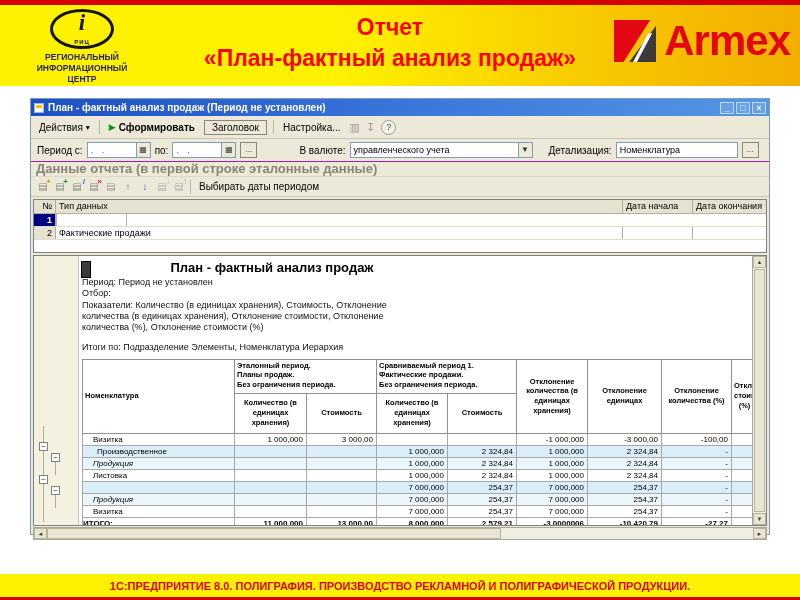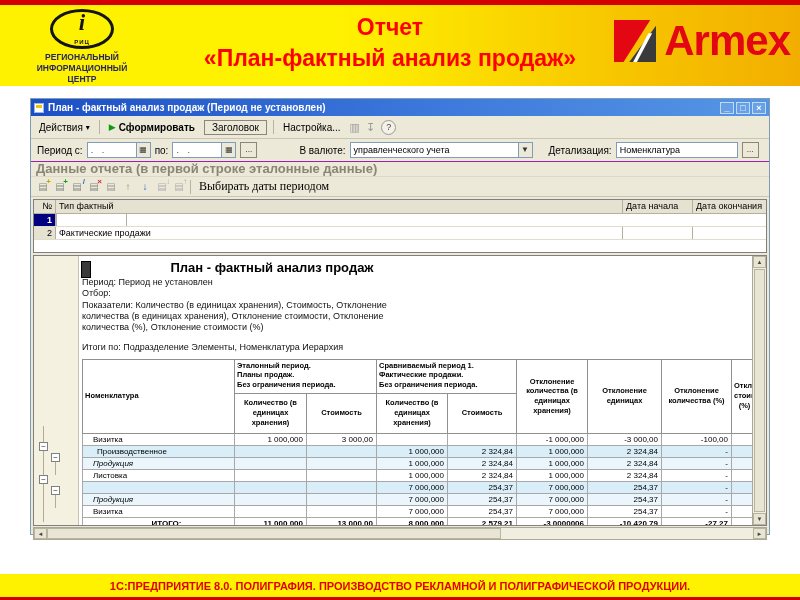--- a/index.html
+++ b/index.html
@@ -67,21 +67,21 @@
             line-height:13px;font-size:8px;box-sizing:border-box;}
   .gap1{width:34px;} .gap2{width:8px;}
 
   .section-caption{height:14px;line-height:14px;padding:0 5px;font-size:13px;font-weight:bold;
                    color:#8A8578;}
   .dt-toolbar{height:19px;display:flex;align-items:center;gap:4px;padding:0 5px;
               border-top:1px solid #DDD9C9;border-bottom:1px solid #C9C5B5;}
   .dticon{position:relative;width:14px;height:13px;text-align:center;}
   .ibase{font-size:10px;line-height:13px;}
   .ibadge{position:absolute;right:-1px;top:-3px;font-size:8px;font-weight:bold;}
-  .dt-hint{font-size:12px;padding-left:4px;font-family:Liberation Serif, serif;}
+  .dt-hint{font-size:10px;padding-left:4px;}
 
   .dt-grid{margin:2px;height:54px;background:#fff;border:1px solid #808080;box-sizing:border-box;
            display:flex;flex-direction:column;font-size:9px;}
   .dt-header{display:flex;height:13px;background:#E6E2D2;border-bottom:1px solid #B5B09C;}
   .dt-header .h{font-size:9px;line-height:13px;padding:0 3px;box-sizing:border-box;}
   .dt-num{width:22px;border-right:1px solid #B5B09C;box-sizing:border-box;text-align:right;padding:0 3px;}
   .dt-type{flex:1;padding:0 3px;box-sizing:border-box;}
   .dt-ds{width:70px;border-left:1px solid #B5B09C;box-sizing:border-box;padding:0 3px;}
   .dt-de{width:74px;border-left:1px solid #B5B09C;box-sizing:border-box;padding:0 3px;}
   .dt-row{display:flex;height:12px;line-height:12px;border-bottom:1px solid #E0DDCF;}
@@ -115,21 +115,21 @@
   .rt td{border:1px solid #A8A8A8;height:11px;line-height:11px;font-size:8px;
          padding:0 3px;white-space:nowrap;overflow:hidden;box-sizing:border-box;}
   .c-name{text-align:left;}
   .c-num{text-align:right;}
   .r-leaf .c-name{padding-left:10px;margin-top:40px;}
   .r-group td{background:#D9EEF8;}
   .r-group .c-name{padding-left:14px;}
   .r-subgroup td{background:#EAF6FC;}
   .r-subgroup .c-name{padding-left:10px;font-style:italic;}
   .r-total td{font-weight:bold;border-top:1px solid #404040;}
-  .r-total .c-name{padding-left:19px;text-align:center;}
+  .r-total .c-name{padding-left:0;}
 
   .report-vscroll{width:13px;background:#F0EEE1;border-left:1px solid #ACA899;
                   display:flex;flex-direction:column;}
   .v-arrow{height:12px;background:#E9E5D5;border:1px solid #B9B49E;box-sizing:border-box;
            text-align:center;line-height:10px;font-size:6px;color:#444;}
   .v-thumb{flex:1;margin:1px;background:#E9E5D5;border:1px solid #B9B49E;}
 
   .hscroll{margin:1px 2px 0;height:13px;background:#F0EEE1;border:1px solid #ACA899;
            box-sizing:border-box;display:flex;}
   .h-arrow{width:13px;background:#E9E5D5;border:1px solid #B9B49E;box-sizing:border-box;
@@ -243,21 +243,21 @@
           <span class="dticon"><span class="ibase" style="color: rgb(176, 176, 176);">▤</span><span class="ibadge" style="color: rgb(176, 176, 176);">↓</span></span>
           <span class="dticon"><span class="ibase" style="color: rgb(176, 176, 176);">▤</span><span class="ibadge" style="color: rgb(176, 176, 176);">↑</span></span>
         </span>
       <span class="tb-sep"></span>
       <span class="dt-hint">Выбирать даты периодом</span>
     </div>
 
     <div class="dt-grid">
       <div class="dt-header">
         <span class="dt-num h">№</span>
-        <span class="dt-type h">Тип фактный</span>
+        <span class="dt-type h">Тип данных</span>
         <span class="dt-ds h">Дата начала</span>
         <span class="dt-de h">Дата окончания</span>
       </div>
       <div id="dt-rows">
           <div class="dt-row">
             <span class="dt-num sel">1</span>
             <span class="dt-ds"></span>
             <span class="dt-de"></span>
           </div>
           <div class="dt-row">

